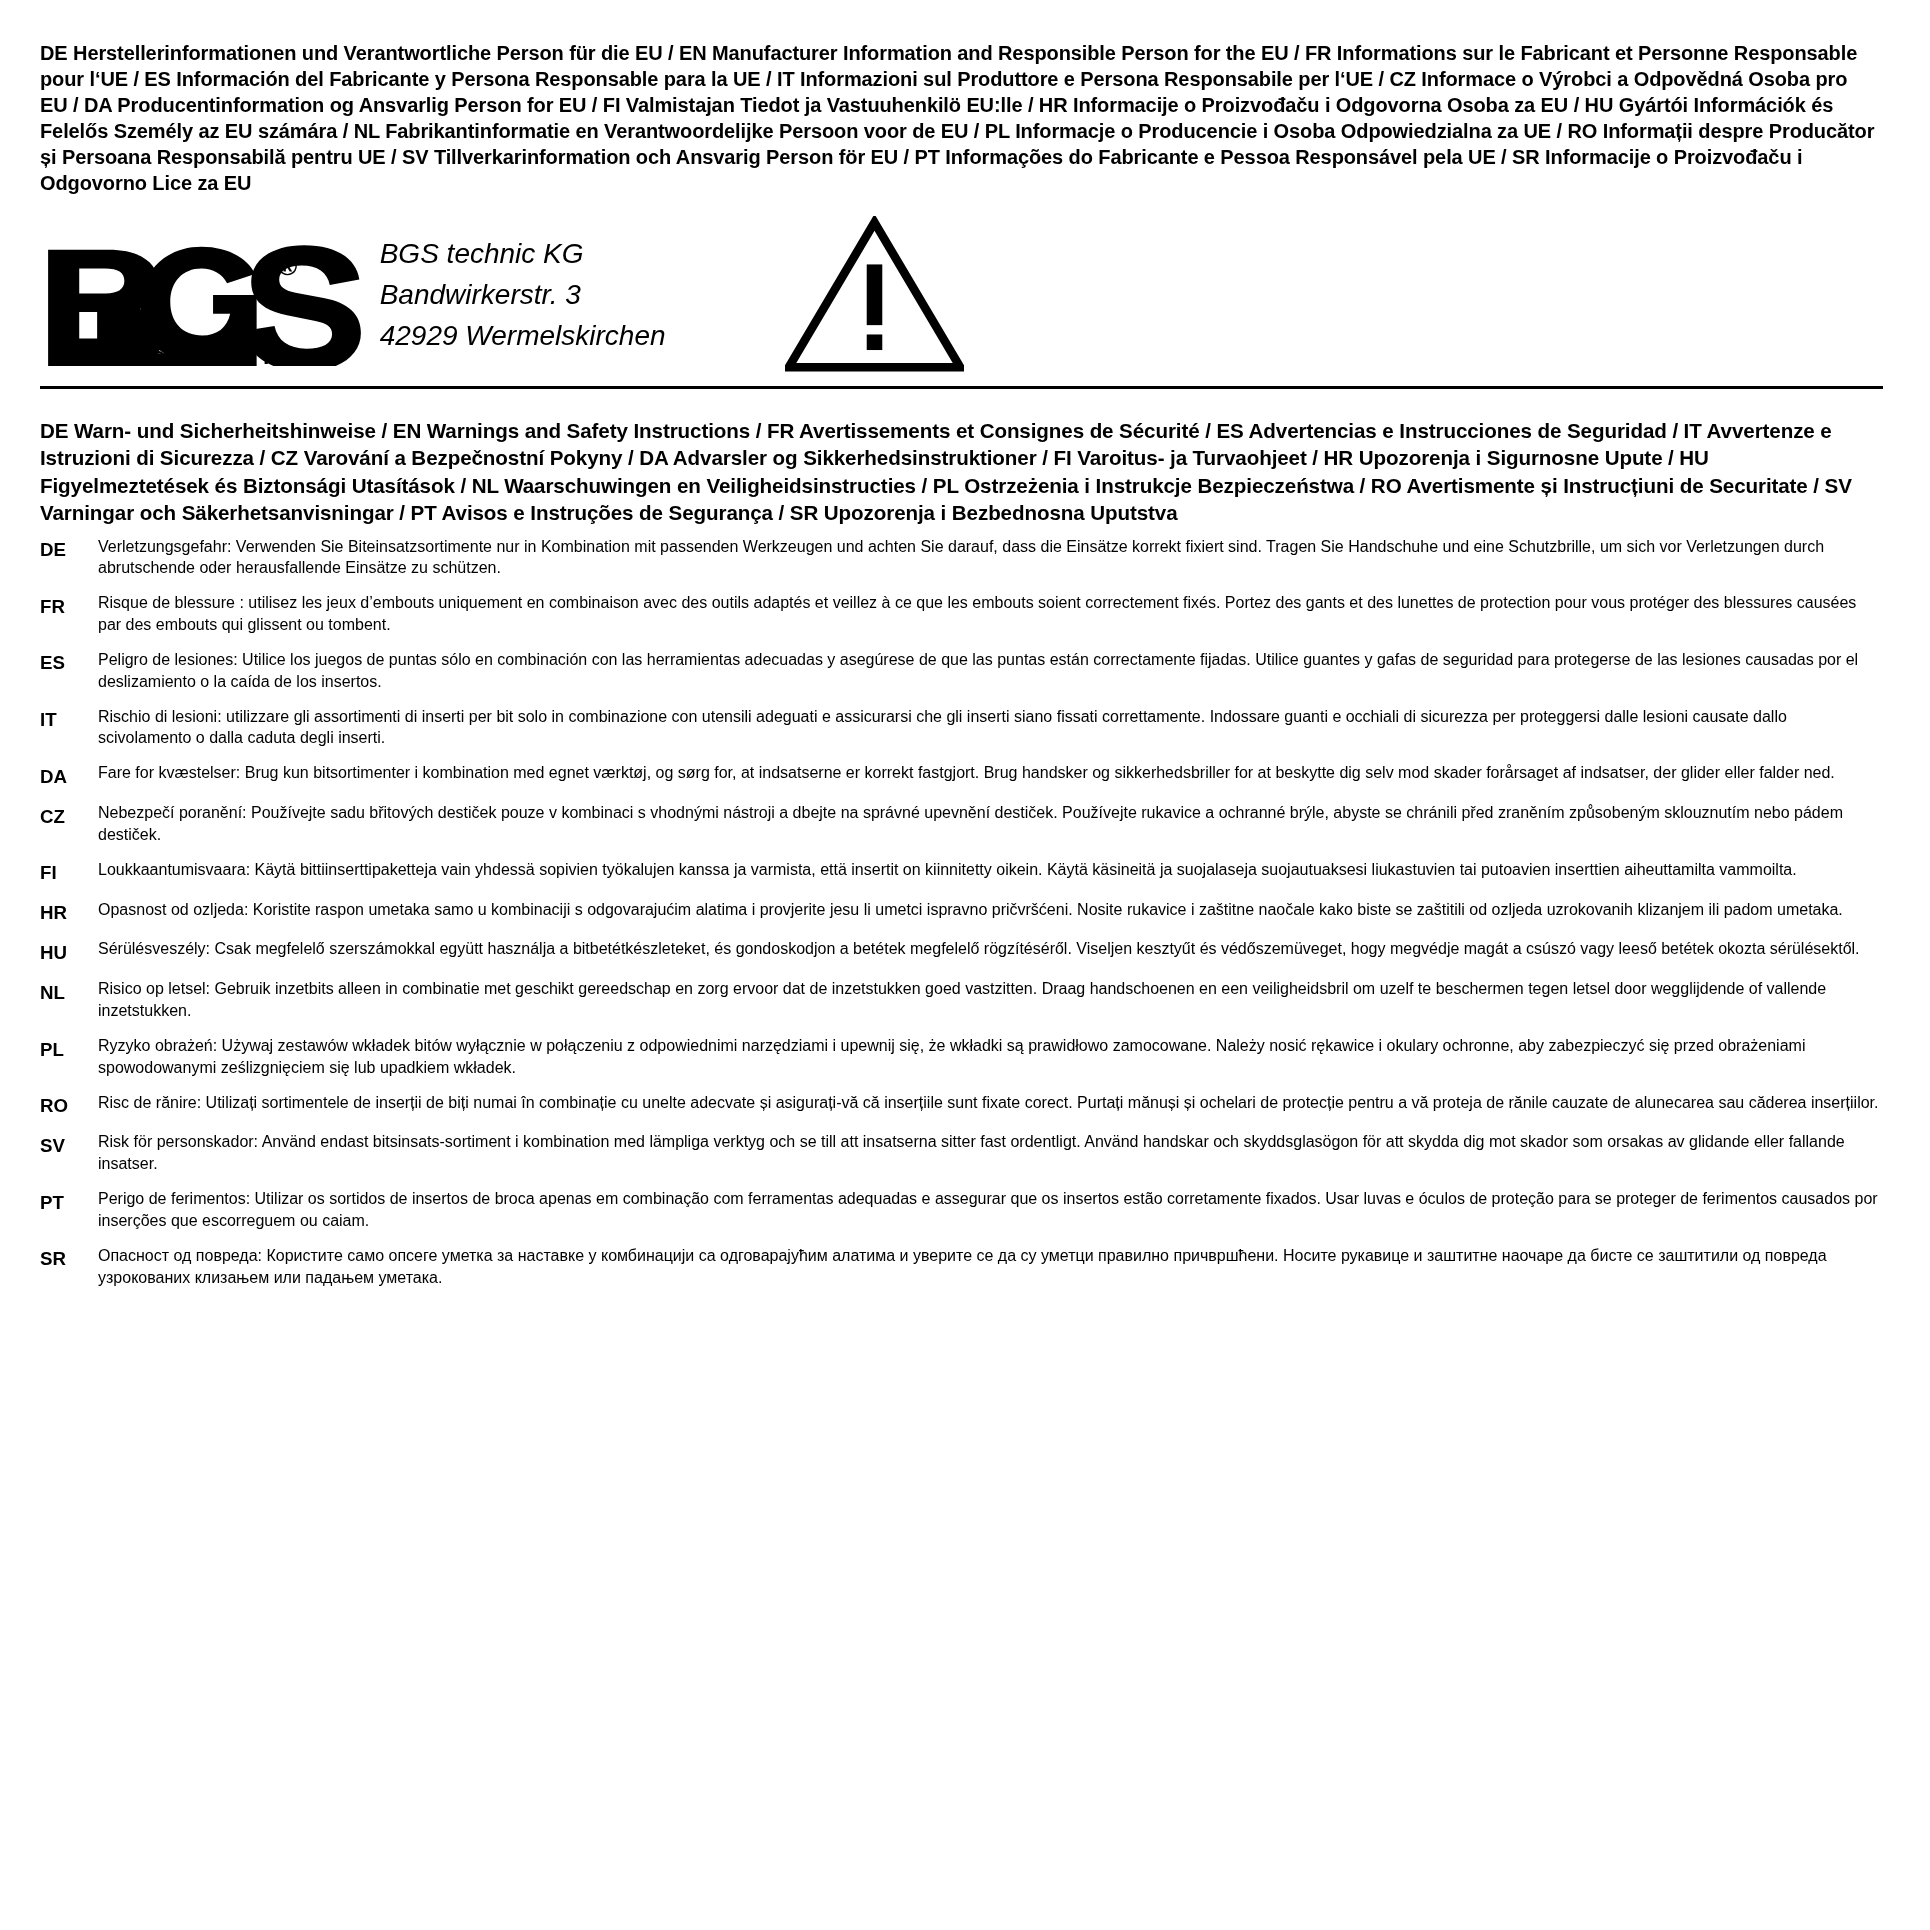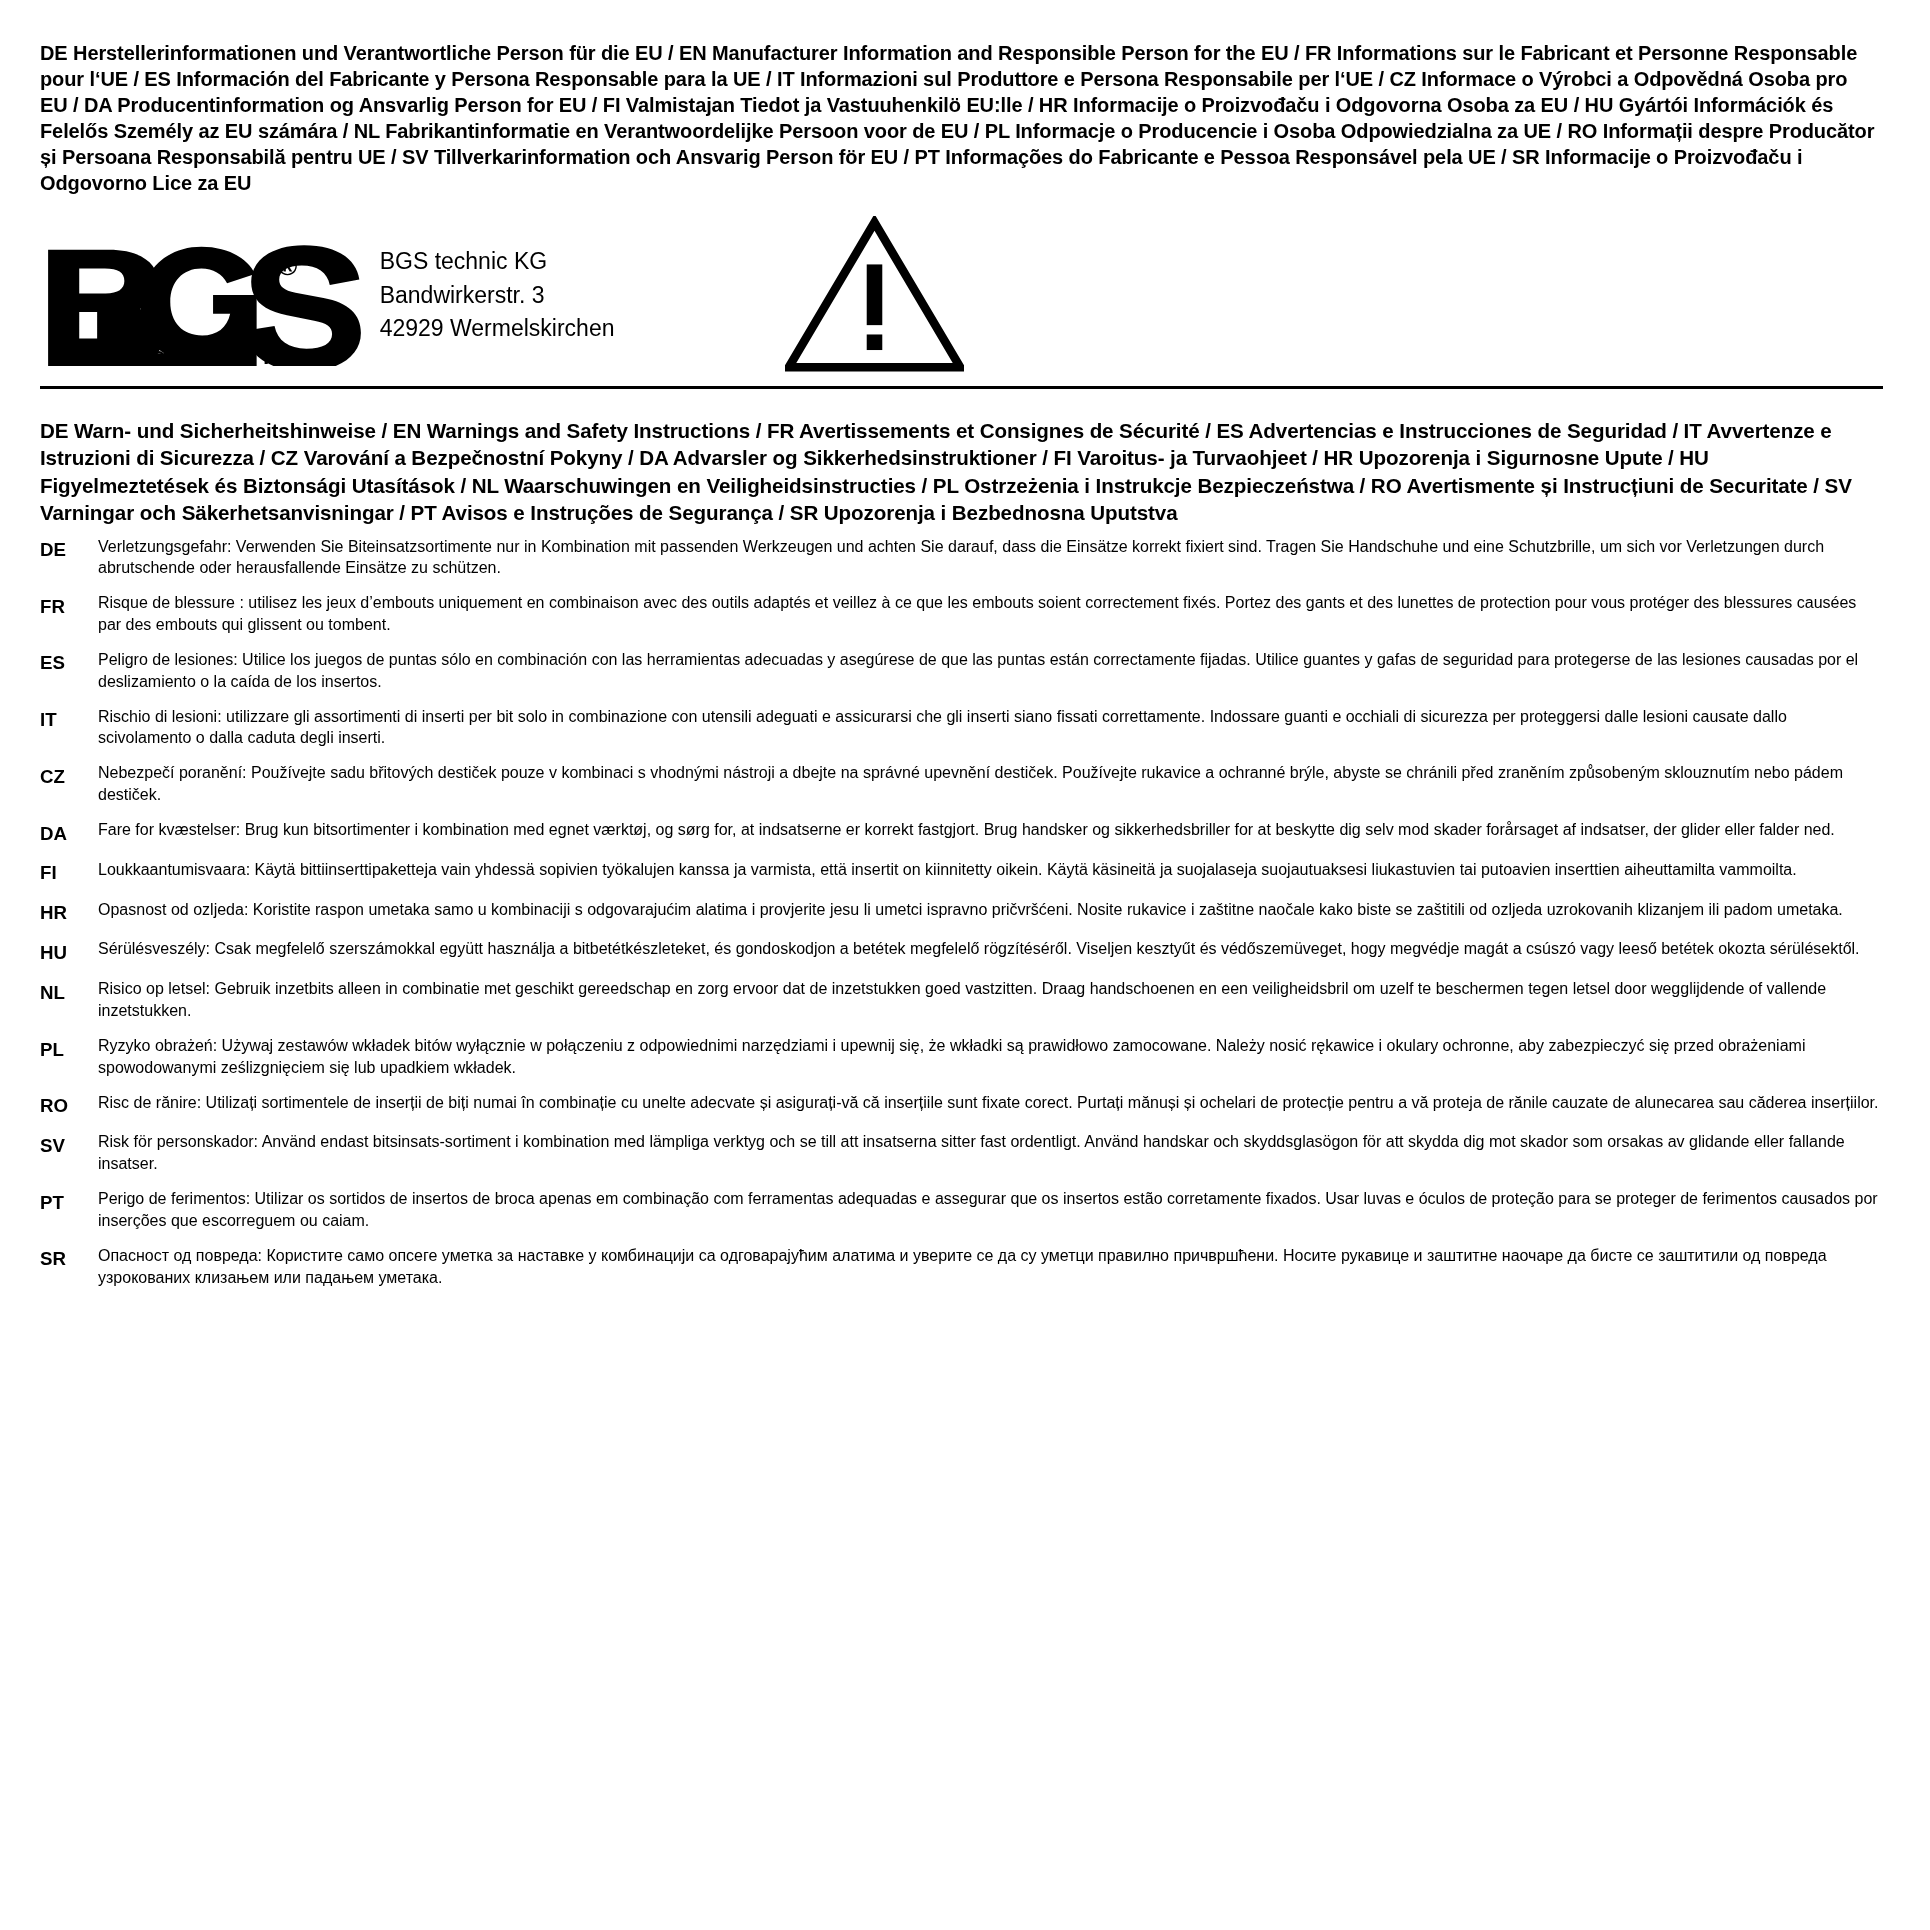--- a/index.html
+++ b/index.html
@@ -41,23 +41,24 @@
   }
   .logo-wrap {
     width: 335px;
     flex: 0 0 335px;
     padding-left: 4.7px;
   }
   .logo-svg { display: block; }
 
   .addr {
     flex: 0 0 389px;
-    font-size: 23px;
+    font-size: 28px;
     line-height: 1.46;
     padding-top: 3.1px;
+    font-style: italic;
   }
   .contact {
     flex: 0 0 335px;
     font-size: 23px;
     line-height: 1.46;
     padding-top: 3.1px;
   }
   .web {
     flex: 1 1 auto;
     text-align: center;
@@ -164,28 +165,28 @@
     </div>
     <div class="lang-row">
       <div class="lang-code">ES</div>
       <div class="lang-text">Peligro de lesiones: Utilice los juegos de puntas sólo en combinación con las herramientas adecuadas y asegúrese de que las puntas están correctamente fijadas. Utilice guantes y gafas de seguridad para protegerse de las lesiones causadas por el deslizamiento o la caída de los insertos.</div>
     </div>
     <div class="lang-row">
       <div class="lang-code">IT</div>
       <div class="lang-text">Rischio di lesioni: utilizzare gli assortimenti di inserti per bit solo in combinazione con utensili adeguati e assicurarsi che gli inserti siano fissati correttamente. Indossare guanti e occhiali di sicurezza per proteggersi dalle lesioni causate dallo scivolamento o dalla caduta degli inserti.</div>
     </div>
     <div class="lang-row">
+      <div class="lang-code">DA</div>
+      <div class="lang-text">Fare for kvæstelser: Brug kun bitsortimenter i kombination med egnet værktøj, og sørg for, at indsatserne er korrekt fastgjort. Brug handsker og sikkerhedsbriller for at beskytte dig selv mod skader forårsaget af indsatser, der glider eller falder ned.</div>
+    </div>
+    <div class="lang-row">
       <div class="lang-code">CZ</div>
       <div class="lang-text">Nebezpečí poranění: Používejte sadu břitových destiček pouze v kombinaci s vhodnými nástroji a dbejte na správné upevnění destiček. Používejte rukavice a ochranné brýle, abyste se chránili před zraněním způsobeným sklouznutím nebo pádem destiček.</div>
     </div>
     <div class="lang-row">
-      <div class="lang-code">DA</div>
-      <div class="lang-text">Fare for kvæstelser: Brug kun bitsortimenter i kombination med egnet værktøj, og sørg for, at indsatserne er korrekt fastgjort. Brug handsker og sikkerhedsbriller for at beskytte dig selv mod skader forårsaget af indsatser, der glider eller falder ned.</div>
-    </div>
-    <div class="lang-row">
       <div class="lang-code">FI</div>
       <div class="lang-text">Loukkaantumisvaara: Käytä bittiinserttipaketteja vain yhdessä sopivien työkalujen kanssa ja varmista, että insertit on kiinnitetty oikein. Käytä käsineitä ja suojalaseja suojautuaksesi liukastuvien tai putoavien inserttien aiheuttamilta vammoilta.</div>
     </div>
     <div class="lang-row">
       <div class="lang-code">HR</div>
       <div class="lang-text">Opasnost od ozljeda: Koristite raspon umetaka samo u kombinaciji s odgovarajućim alatima i provjerite jesu li umetci ispravno pričvršćeni. Nosite rukavice i zaštitne naočale kako biste se zaštitili od ozljeda uzrokovanih klizanjem ili padom umetaka.</div>
     </div>
     <div class="lang-row">
       <div class="lang-code">HU</div>
       <div class="lang-text">Sérülésveszély: Csak megfelelő szerszámokkal együtt használja a bitbetétkészleteket, és gondoskodjon a betétek megfelelő rögzítéséről. Viseljen kesztyűt és védőszemüveget, hogy megvédje magát a csúszó vagy leeső betétek okozta sérülésektől.</div>

